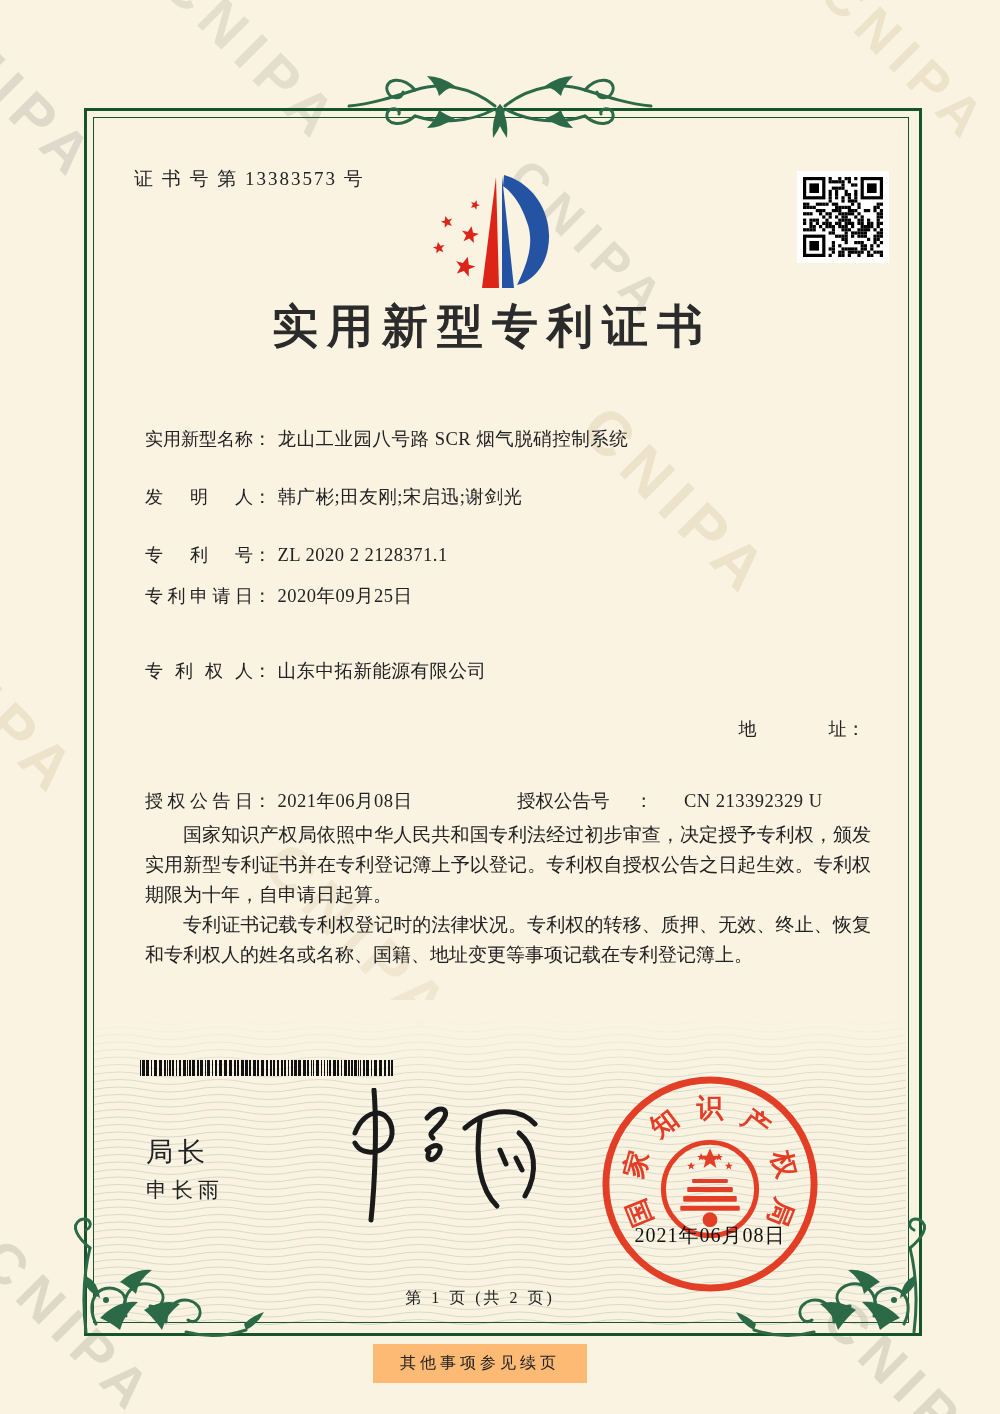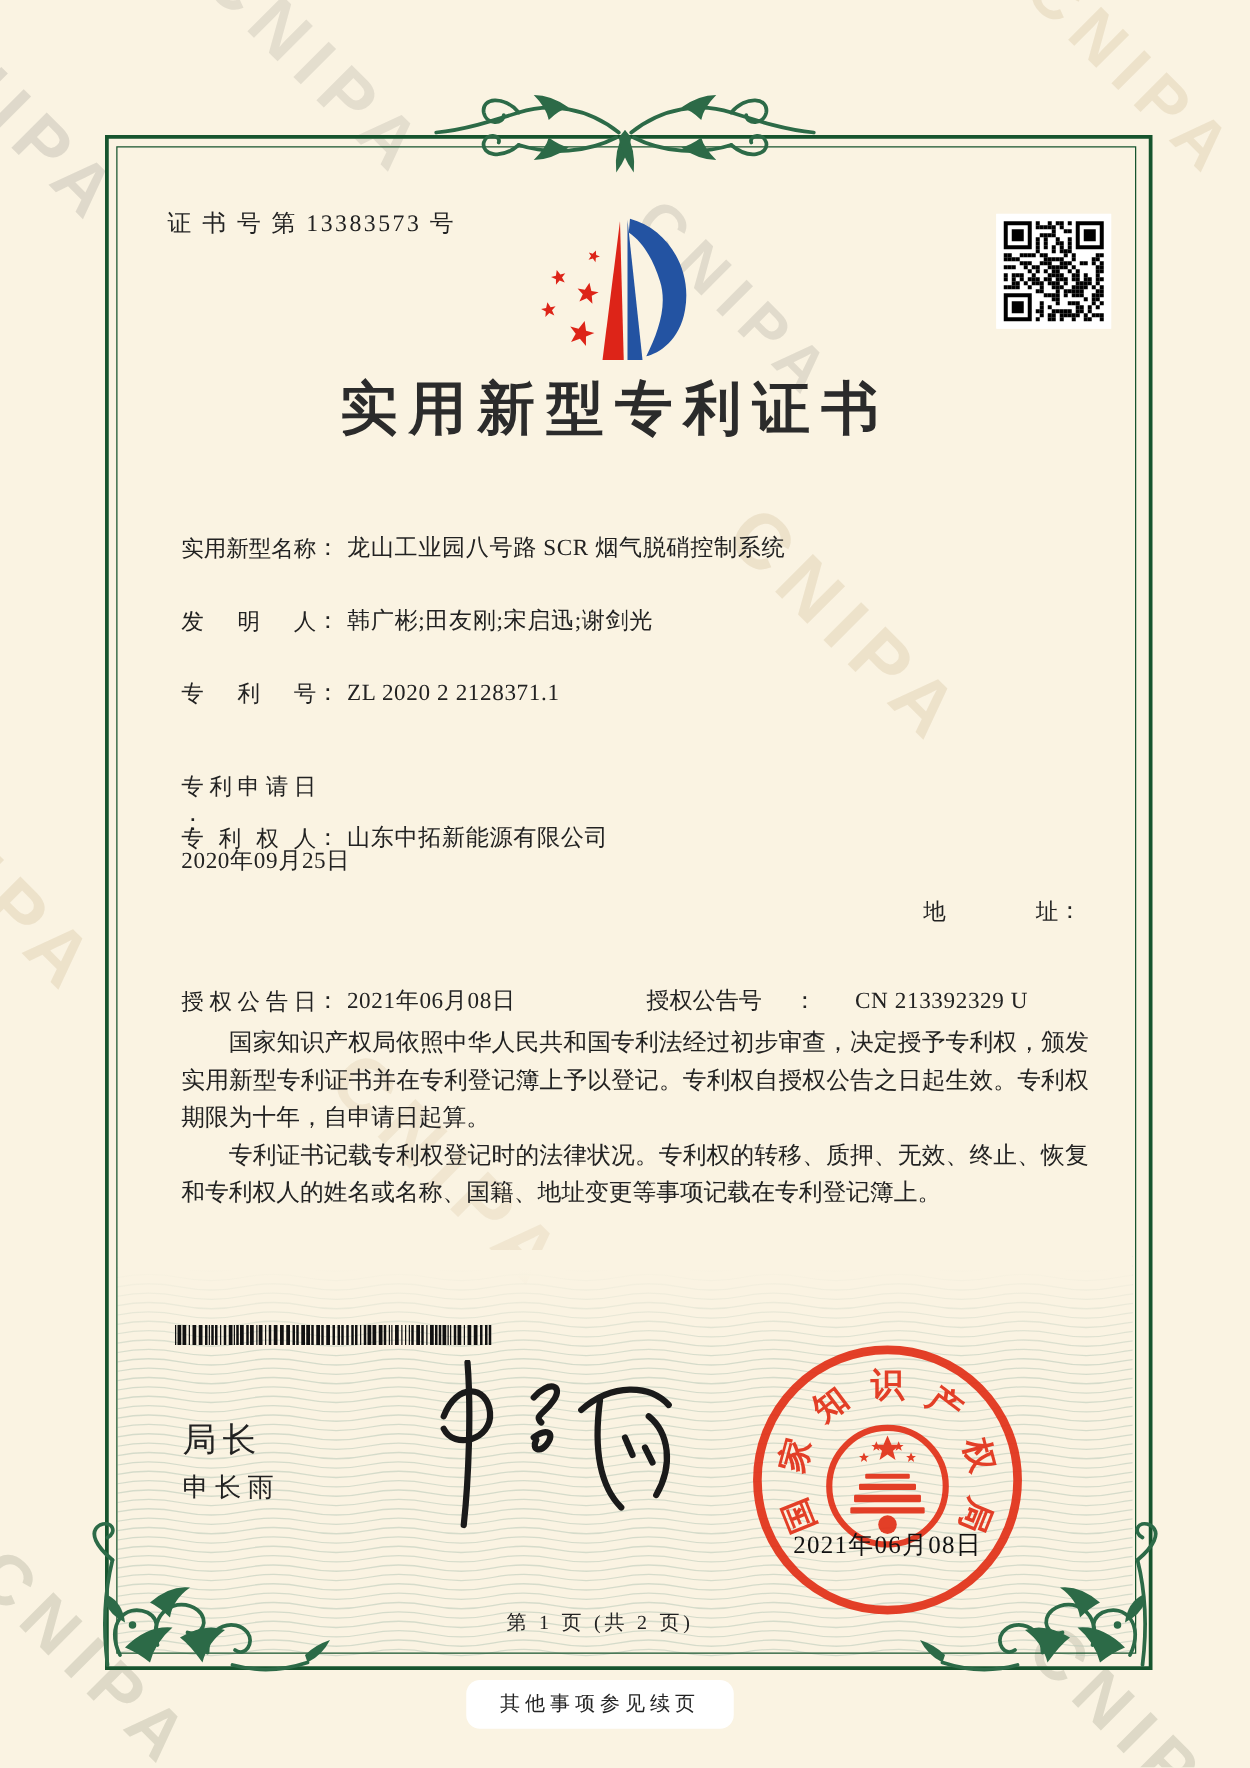--- a/index.html
+++ b/index.html
@@ -36,21 +36,21 @@
   .orn-br{left:734px;top:1180px;}
 
   .cert-no{position:absolute;left:134px;top:166px;font-size:19px;letter-spacing:2px;z-index:5;}
   .logo{position:absolute;left:428px;top:170px;z-index:5;}
   .qr{position:absolute;left:797px;top:171px;z-index:5;background:#fff;}
   .title{position:absolute;left:0;top:296px;width:984px;margin:0;text-align:center;
          font-size:46px;font-weight:bold;letter-spacing:9px;color:#2b2b2b;z-index:5;}
 
   .fields{position:absolute;left:145px;top:424px;width:726px;font-size:18.5px;z-index:5;}
   .frow{position:absolute;display:flex;width:100%;line-height:30px;justify-content:flex-end;}
-  .r0{top:0;}.r1{top:58px;}.r2{top:116px;}.r3{top:190px;flex-direction:column;}.r4{top:232px;}.r5{top:290px;}.r6{top:362px;}
+  .r0{top:0;}.r1{top:58px;}.r2{top:116px;}.r3{top:157px;}.r4{top:232px;}.r5{top:290px;}.r6{top:362px;}
   .flabel{flex:none;width:108px;font-size:18px;text-align:justify;text-align-last:justify;display:inline-block;}
   .fcolon{flex:none;margin-right:6px;}
   .fvalue{flex:1;letter-spacing:.5px;}
   .g2{position:absolute;left:372px;top:0;display:flex;gap:25px;}
   .g2 .fvalue{flex:none;}
 
   .paras{position:absolute;left:145px;top:820px;width:726px;font-size:19px;line-height:30px;
          text-align:justify;z-index:5;}
   .paras p{margin:0;text-indent:2em;}
 
@@ -59,21 +59,21 @@
   .sig-name{position:absolute;left:146px;top:1176px;font-size:21px;letter-spacing:5px;z-index:5;}
   .signature{position:absolute;left:295px;top:1088px;z-index:5;}
 
   .seal{position:absolute;left:596px;top:1070px;z-index:5;opacity:.92;}
   .seal-date{position:absolute;left:610px;top:1222px;width:200px;text-align:center;
              font-size:20px;letter-spacing:1px;color:#111;z-index:6;}
 
   .page-info{position:absolute;left:90px;top:1288px;width:780px;text-align:center;
              font-size:16px;letter-spacing:3px;z-index:5;}
   .footer-note{position:absolute;left:480px;top:1344px;transform:translateX(-50%);
-               background:#ffffff;padding:9px 27px;font-size:16px;letter-spacing:4px;z-index:5;border-radius:11px;}
+               background:#fdba74;padding:9px 27px;font-size:16px;letter-spacing:4px;z-index:5;}
 </style>
 </head>
 <body>
 
 <div class="page">
 
   <span class="wm w1">CNIPA</span>
   <span class="wm w2">CNIPA</span>
   <span class="wm w3">CNIPA</span>
   <span class="wm w4">CNIPA</span>

